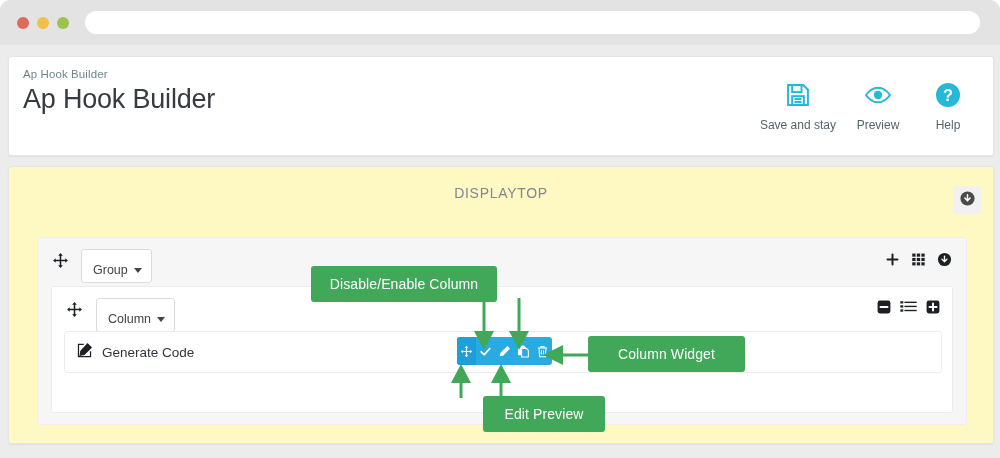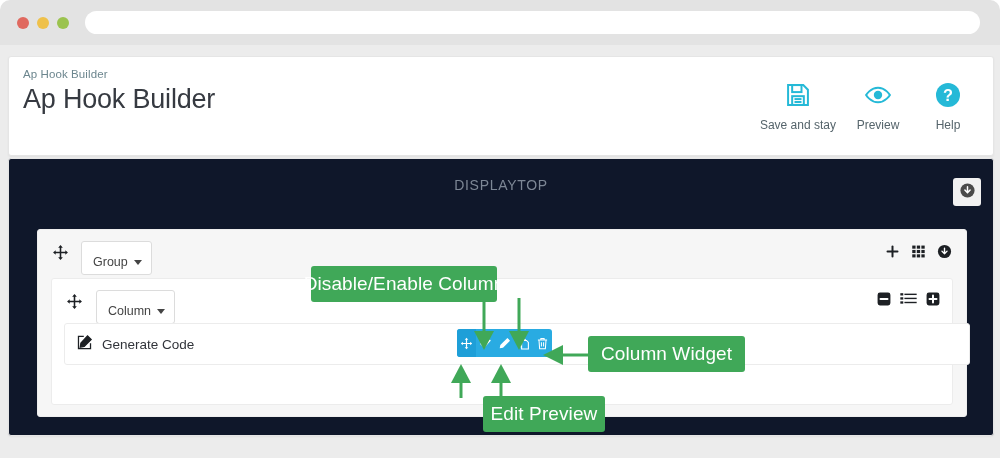--- a/index.html
+++ b/index.html
@@ -52,22 +52,22 @@
   .hdr-actions{position:absolute;right:10px;top:20px;display:flex;align-items:flex-start;gap:0;}
   .hdr-act{
     display:flex;flex-direction:column;align-items:center;justify-content:flex-start;
     min-width:56px;padding:0 7px;text-decoration:none;cursor:pointer;
   }
   .hdr-act .ic{height:36px;display:flex;align-items:center;justify-content:center;color:#25b9d7;}
   .hdr-act .lb{font-size:12px;color:#55646b;margin-top:5px;white-space:nowrap;}
 
   
   .main-card{
-    position:absolute;left:8px;top:158px;width:984px;height:276px;
-    background:#0f172a;border:1px solid #e5e5e5;border-radius:3px;
+    position:absolute;left:8px;top:166px;width:984px;height:276px;
+    background:#fef9c3;border:1px solid #e5e5e5;border-radius:3px;
     box-shadow:0 1px 2px rgba(0,0,0,.05);overflow:hidden;
   }
   .hook-title{
     position:absolute;left:0;top:18px;width:984px;text-align:center;
     font-size:14px;color:#7d8795;letter-spacing:.7px;
   }
   .collapse-btn{
     position:absolute;right:12px;top:19px;width:28px;height:28px;
     background:#f1f1f1;border:none;border-radius:3px;cursor:pointer;
     display:flex;align-items:center;justify-content:center;padding:0;
@@ -97,41 +97,41 @@
   .col-panel{
     position:absolute;left:13px;top:48px;width:900px;height:125px;
     background:#fff;border:1px solid #ececec;border-radius:3px;
   }
   .col-head{position:absolute;left:0;top:0;width:900px;height:44px;}
   .col-tools{position:absolute;right:12px;top:13px;display:flex;align-items:center;gap:9px;}
 
   
   .widget-row{
     position:absolute;left:12px;top:44px;width:876px;height:40px;
-    background:#fff;border:1px solid #ececec;border-radius:3px;padding-left:28px;
+    background:#fff;border:1px solid #ececec;border-radius:3px;
   }
   .widget-label{
     position:absolute;left:11px;top:0;height:40px;display:flex;align-items:center;gap:9px;
     font-size:13.5px;color:#31343a;
   }
   .widget-toolbar{
     position:absolute;left:392px;top:5px;height:28px;
     background:#29abe2;border-radius:3px;display:flex;align-items:stretch;overflow:hidden;
   }
   .wt-btn{
     display:flex;align-items:center;justify-content:center;
     width:19px;padding:0 3px;cursor:pointer;color:#fff;background:transparent;border:none;
   }
   .wt-btn.move{background:#1e9fd8;cursor:move;}
 
   
   .callout{
     position:absolute;background:#40a858;color:#fff;border-radius:3px;
     display:flex;align-items:center;justify-content:center;
-    font-size:19px;white-space:nowrap;letter-spacing:.1px;z-index:30;
+    font-size:14px;white-space:nowrap;letter-spacing:.1px;z-index:30;
   }
   .arrow-svg{position:absolute;z-index:29;overflow:visible;}
 </style>
 </head>
 <body>
 
 <div class="screen">
 
   <div class="chrome">
     <div class="lights">

